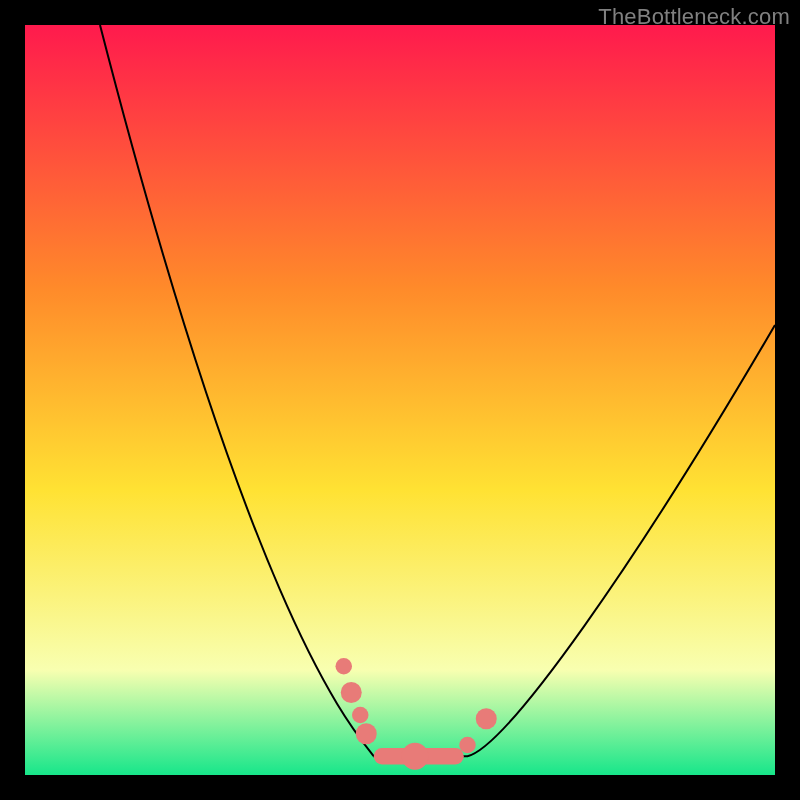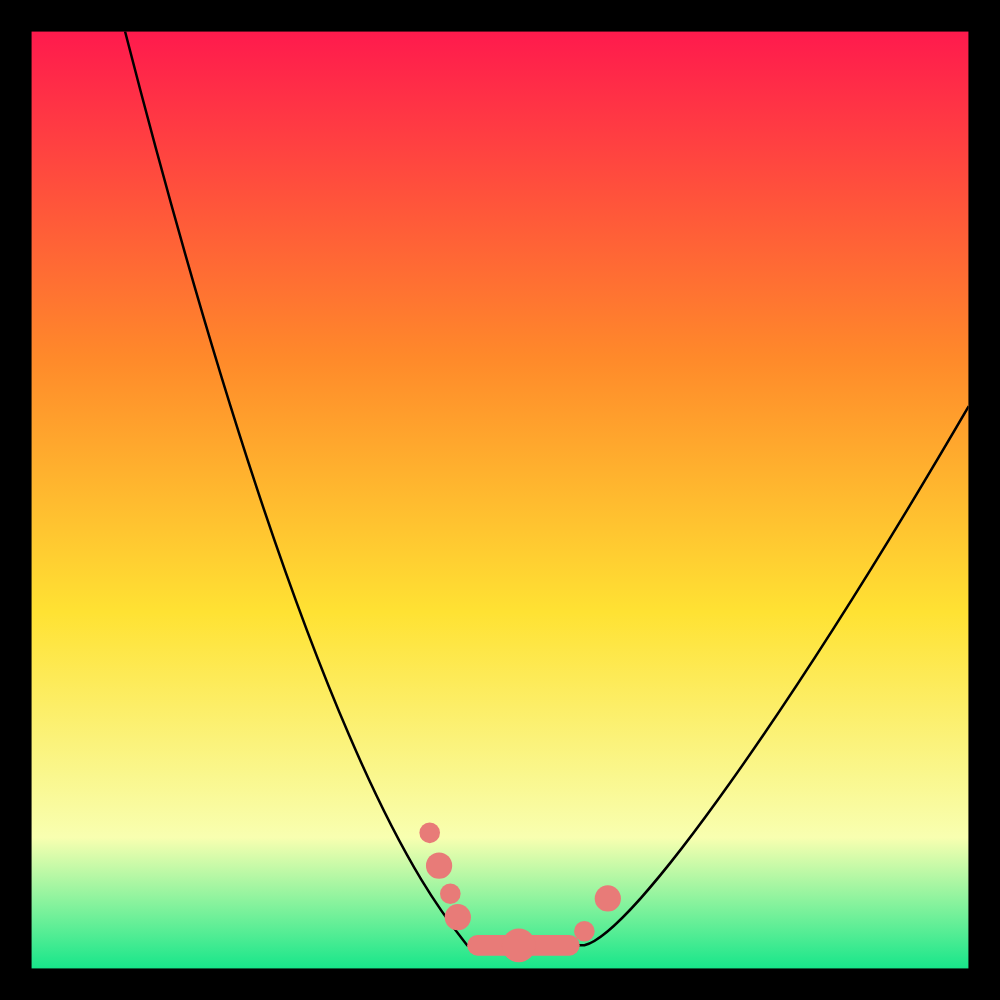--- a/index.html
+++ b/index.html
@@ -81,13 +81,14 @@
           <circle cx="335.25" cy="690" r="8.25" fill="#e87b78" stroke="#c45a57" stroke-width="0"></circle>
           <circle cx="341.25" cy="708.75" r="10.499999999999998" fill="#e87b78" stroke="#c45a57" stroke-width="0"></circle>
           <circle cx="390" cy="731.25" r="13.500000000000002" fill="#e87b78" stroke="#c45a57" stroke-width="0"></circle>
           <circle cx="442.5" cy="720" r="8.25" fill="#e87b78" stroke="#c45a57" stroke-width="0"></circle>
           <circle cx="461.25" cy="693.75" r="10.499999999999998" fill="#e87b78" stroke="#c45a57" stroke-width="0"></circle>
         </g>
     </svg>
 
   </div>
 
+  <div class="watermark">TheBottleneck.com</div>
 </div>
 
 </body></html>

